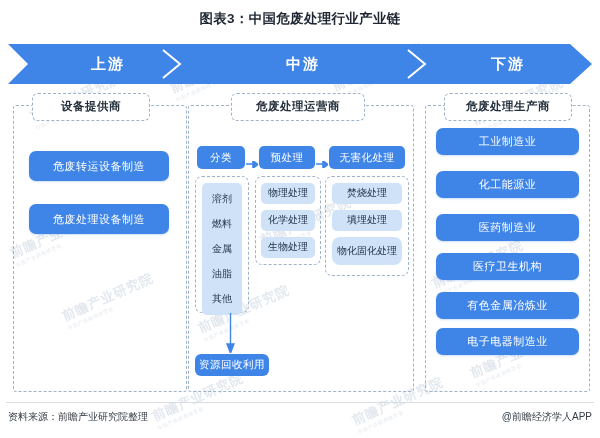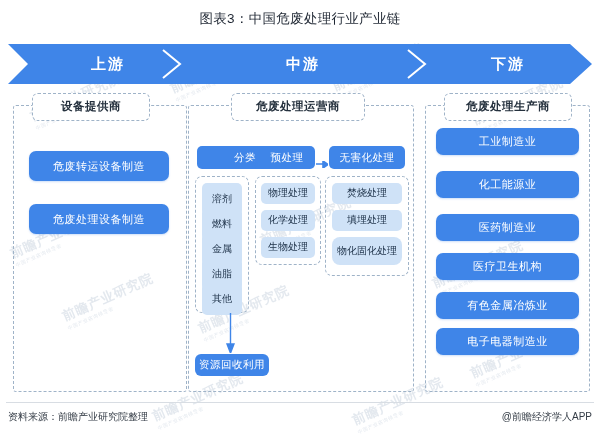--- a/index.html
+++ b/index.html
@@ -24,21 +24,21 @@
     pointer-events:none;
     opacity:.85;
     user-select:none;
   }
   .wm small{display:block;font-size:5px;font-weight:400;letter-spacing:.5px;}
 
   
   .chart-title{
     position:absolute;left:0;right:0;top:10px;
     text-align:center;
-    font-size:13.5px;font-weight:400;
+    font-size:13.5px;font-weight:700;
     color:#1f2733;
     letter-spacing:.3px;
   }
 
   
   .banner{position:absolute;left:8px;top:44px;width:584px;height:40px;}
   .banner svg{display:block;}
   .banner-label{
     position:absolute;top:0;height:40px;line-height:40px;
     color:#ffffff;font-size:15px;font-weight:700;letter-spacing:2px;
@@ -97,21 +97,21 @@
   .dn-b{left:10px;width:143px;height:27px;}
 
   
   .stage{
     position:absolute;top:40px;height:23px;
     background:#3f85e8;border-radius:5px;
     color:#fff;font-size:10.5px;
     display:flex;align-items:center;justify-content:center;
     letter-spacing:.5px;
   }
-  .st1{left:8px;width:48px;padding-left:24px;}
+  .st1{left:8px;width:48px;}
   .st2{left:70px;width:56px;}
   .st3{left:140px;width:76px;}
 
   .arrow-h{
     position:absolute;top:48px;height:7px;width:12px;
   }
 
   
   .sub{
     position:absolute;

